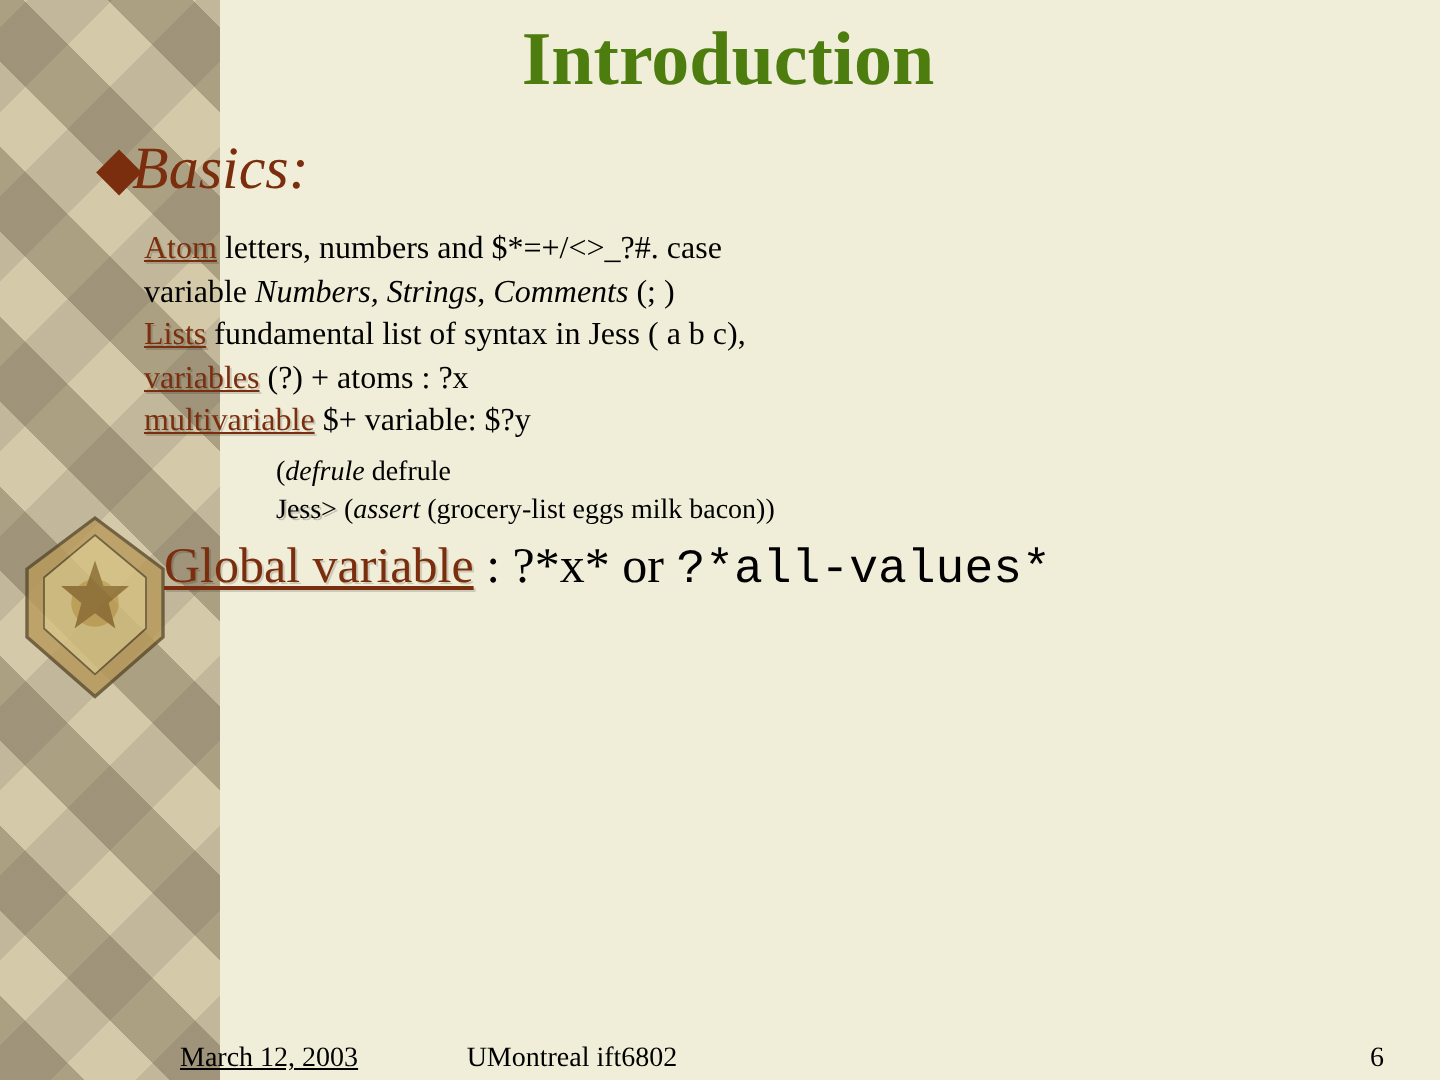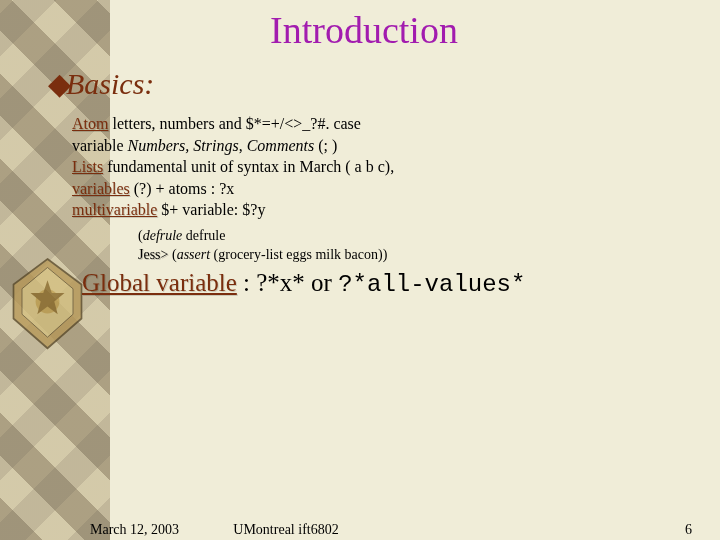--- a/index.html
+++ b/index.html
@@ -30,23 +30,23 @@
     height: 120px;
     opacity: 0.8;
   }
   .content {
     position: relative;
     padding: 8px 40px 0 48px;
   }
   .title {
     text-align: center;
     font-size: 38px;
-    color: #a21caf;
+    color: #4d7c0f;
     margin-bottom: 14px;
-    font-weight: normal;
+    font-weight: bold;
   }
   .subhead {
     font-size: 30px;
     color: #7a2e0e;
     font-style: italic;
     margin-bottom: 12px;
   }
   .bullet {
     display: inline-block;
     width: 18px;
@@ -82,21 +82,21 @@
   }
   .gv-all { font-family: Liberation Mono, monospace; font-size: 24px; }
   .footer {
     position: absolute;
     bottom: 18px;
     left: 0;
     width: 720px;
     font-size: 14px;
     color: #000;
   }
-  .footer-date { position: absolute; left: 90px; }
+  .footer-date { position: absolute; left: 90px; text-decoration: underline; }
   .footer-center { position: absolute; left: 0; width: 572px; text-align: center; }
   .footer-num { position: absolute; right: 28px; }
 </style>
 </head>
 <body>
 
 <div class="bg-img"></div>
 <svg class="bg-medal" viewBox="0 0 100 140">
   <polygon points="50,10 90,40 90,80 50,115 10,80 10,40" fill="#b89a5a" stroke="#5a4a2a" stroke-width="2"></polygon>
   <polygon points="50,20 80,45 80,75 50,102 20,75 20,45" fill="#d4c080" stroke="#5a4a2a" stroke-width="1"></polygon>
@@ -112,21 +112,21 @@
   </div>
 
   <div class="body-block">
     <div>
       <span class="term">Atom</span><span> letters, numbers and $*=+/&lt;&gt;_?#.  case</span>
     </div>
     <div>
       <span>variable </span><span class="ital">Numbers, Strings</span><span>, </span><span class="ital">Comments</span><span> (; )</span>
     </div>
     <div>
-      <span class="term">Lists</span><span> fundamental unit of syntax in March ( a b c),</span>
+      <span class="term">Lists</span><span> fundamental list of syntax in Jess ( a b c),</span>
     </div>
     <div>
       <span class="term">variables</span><span> (?) + atoms : ?x</span>
     </div>
     <div>
       <span class="term">multivariable</span><span> $+ variable:  $?y</span>
     </div>
   </div>
 
   <div class="code-block">

